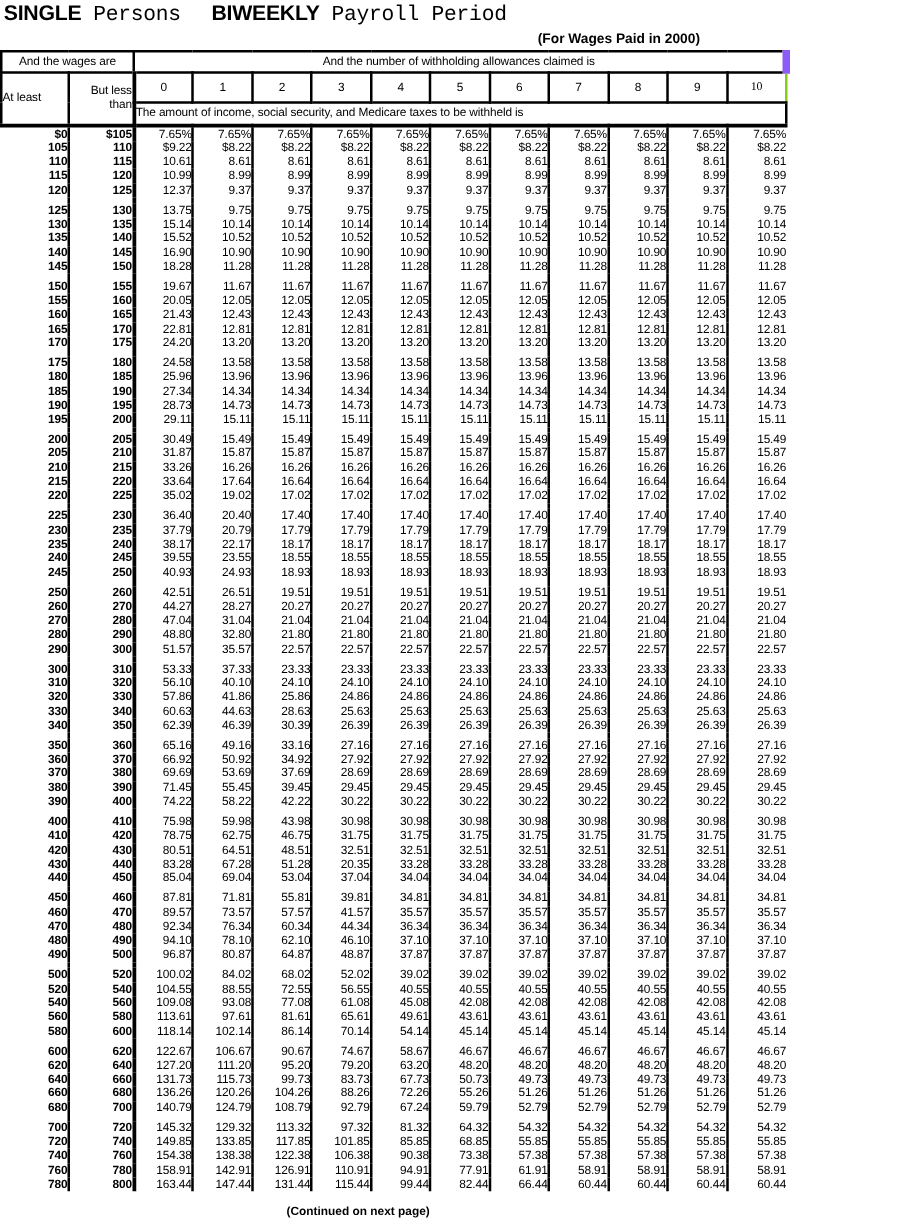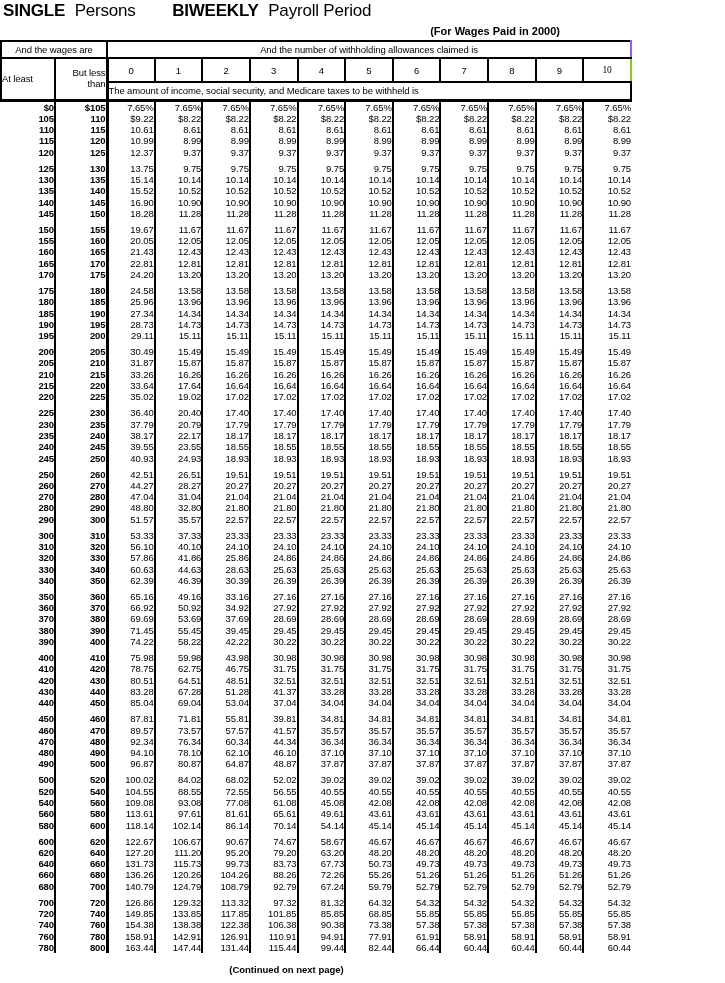--- a/index.html
+++ b/index.html
@@ -1,33 +1,33 @@
 <!DOCTYPE html>
 <html><head>
 <meta charset="utf-8">
 <style>
   * { margin:0; padding:0; box-sizing:border-box; }
   html,body { width:725px; height:983px; background:#ffffff; color:#000;
               font-family:"Liberation Sans", sans-serif; overflow:hidden; position:relative; }
 
   .titlebar { position:absolute; top:1px; left:3px; font-size:17px; white-space:nowrap; letter-spacing:-0.2px; }
   .t-bold { font-weight:bold; }
-  .t-reg  { margin-left:5px; }
-  .t-gap  { margin-left:32px; }
+  .t-reg  { margin-left:5px;font-family:Liberation Mono, monospace; }
+  .t-gap  { margin-left:20px; }
   .subtitle { position:absolute; top:25px; left:0; width:560px; text-align:right;
               font-weight:bold; font-size:11px; }
 
   table#taxtable { position:absolute; top:40px; left:0; width:632px;
                    border-collapse:collapse; table-layout:fixed; }
   #taxtable td { padding:0; font-size:9.5px; vertical-align:middle; letter-spacing:-0.1px; }
 
   
   .hA td { border-top:2px solid #000; border-bottom:2px solid #000; height:17px; text-align:center; }
   .hA-wages { border-left:2px solid #000; border-right:2px solid #000; }
-  .hA-allow { border-right:2px solid #8b5cf6; }
+  .hA-allow { border-right:6px solid #8b5cf6; }
 
   
   .hB-atleast { border-left:2px solid #000; border-right:2px solid #000;
                 border-bottom:3px solid #000; }
   .hB-butless { border-right:3px solid #000; border-bottom:3px solid #000;
                 text-align:right; line-height:10.5px; }
   .hB-num { height:24px; border-right:2px solid #000; border-bottom:2px solid #000;
             text-align:center; font-size:10px; }
   .hB-num.last { border-right:2px solid #84cc16;font-family:Liberation Serif, serif; }
 
@@ -952,21 +952,21 @@
         <td class="c-v">32.51</td>
         <td class="c-v">32.51</td>
         <td class="c-v last">32.51</td>
       </tr>
       <tr>
         <td class="c-al">430</td>
         <td class="c-bl">440</td>
         <td class="c-v">83.28</td>
         <td class="c-v">67.28</td>
         <td class="c-v">51.28</td>
-        <td class="c-v">41.37</td>
+        <td class="c-v">20.35</td>
         <td class="c-v">33.28</td>
         <td class="c-v">33.28</td>
         <td class="c-v">33.28</td>
         <td class="c-v">33.28</td>
         <td class="c-v">33.28</td>
         <td class="c-v">33.28</td>
         <td class="c-v last">33.28</td>
       </tr>
       <tr>
         <td class="c-al">440</td>
@@ -1264,21 +1264,21 @@
         <td class="c-v"></td>
         <td class="c-v"></td>
         <td class="c-v"></td>
         <td class="c-v"></td>
         <td class="c-v"></td>
         <td class="c-v last"></td>
       </tr>
       <tr>
         <td class="c-al">700</td>
         <td class="c-bl">720</td>
-        <td class="c-v">126.86</td>
+        <td class="c-v">145.32</td>
         <td class="c-v">129.32</td>
         <td class="c-v">113.32</td>
         <td class="c-v">97.32</td>
         <td class="c-v">81.32</td>
         <td class="c-v">64.32</td>
         <td class="c-v">54.32</td>
         <td class="c-v">54.32</td>
         <td class="c-v">54.32</td>
         <td class="c-v">54.32</td>
         <td class="c-v last">54.32</td>

